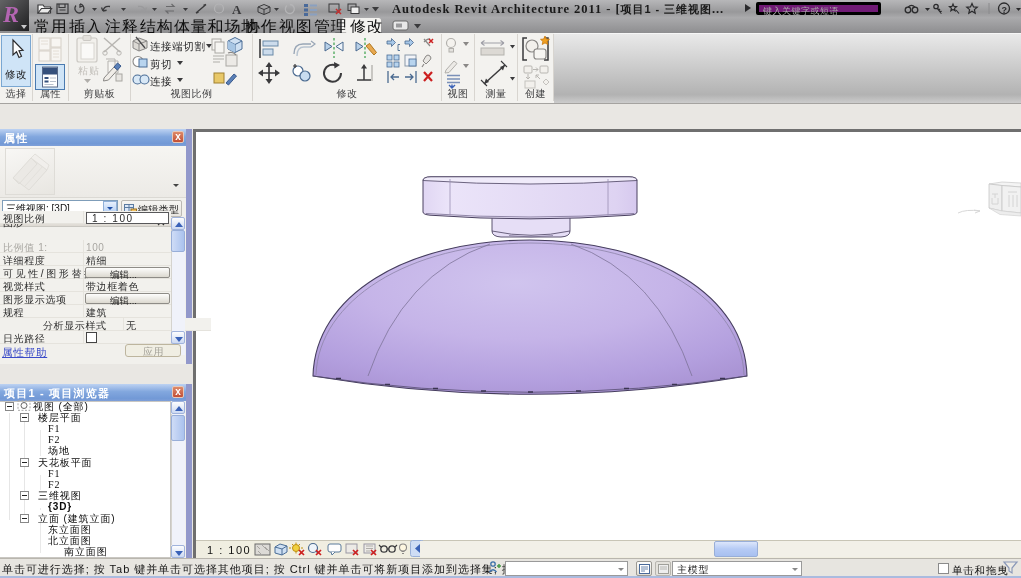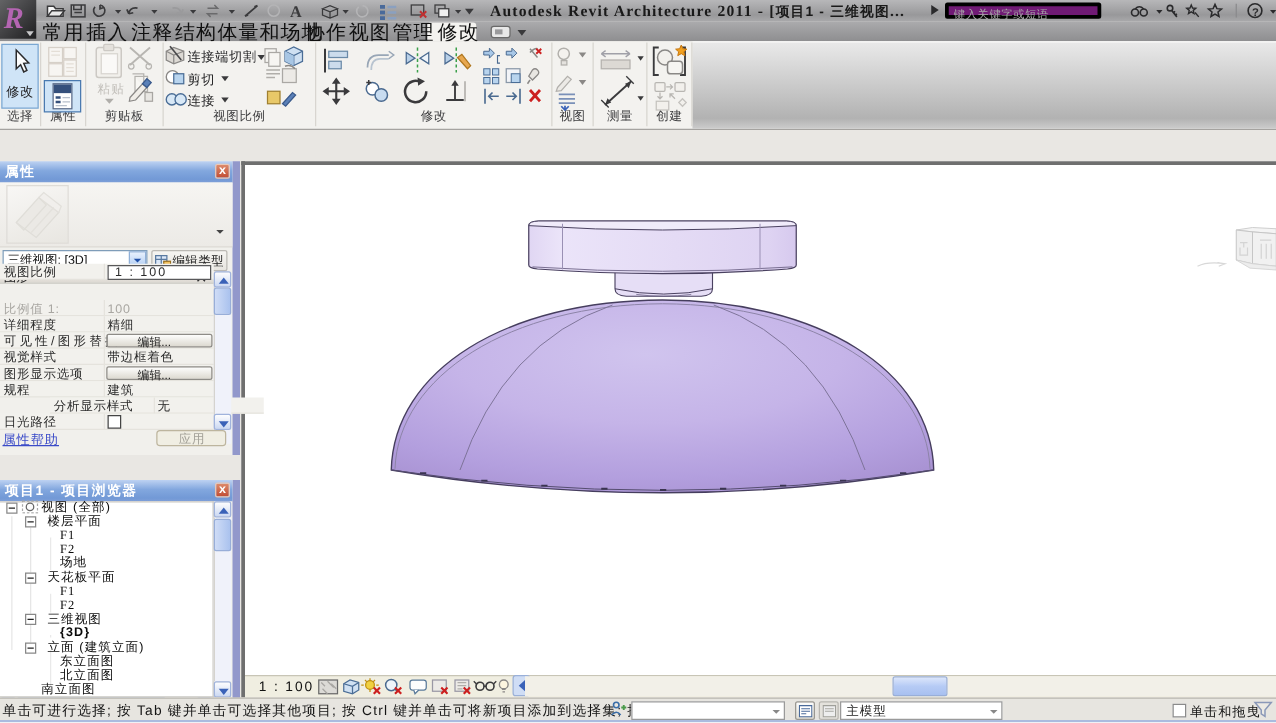--- a/index.html
+++ b/index.html
@@ -527,21 +527,21 @@
           <i></i>
         </div>
       <div class="trow t" style="left:38px;top:89.1px;">三维视图</div>
       <div class="trow t" style="left:48px;top:100.3px;font-weight:bold;">{3D}</div>
       <div class="ebox" style="left:20px;top:111.5px;">
           <i></i>
         </div>
       <div class="trow t" style="left:38px;top:111.5px;">立面 (建筑立面)</div>
       <div class="trow t" style="left:48px;top:122.7px;">东立面图</div>
       <div class="trow t" style="left:48px;top:133.9px;">北立面图</div>
-      <div class="trow t" style="left:33px;top:145.1px;">南立面图</div>
+      <div class="trow t" style="left:64px;top:145.1px;">南立面图</div>
     </div>
     <div class="vsc" style="top:30px;height:131px;"></div>
     <div class="scbtn" style="top:17px;">
         <i class="arup"></i>
       </div>
     <div class="scbtn" style="top:161px;">
         <i class="ardn"></i>
       </div>
     <div style="left:171px;top:31px;width:14px;height:26px;background:linear-gradient(90deg,#cfdcf6,#aac2ee);border:1px solid #98aed8;border-radius:2px;"></div>
     <div id="hscroll"></div>

